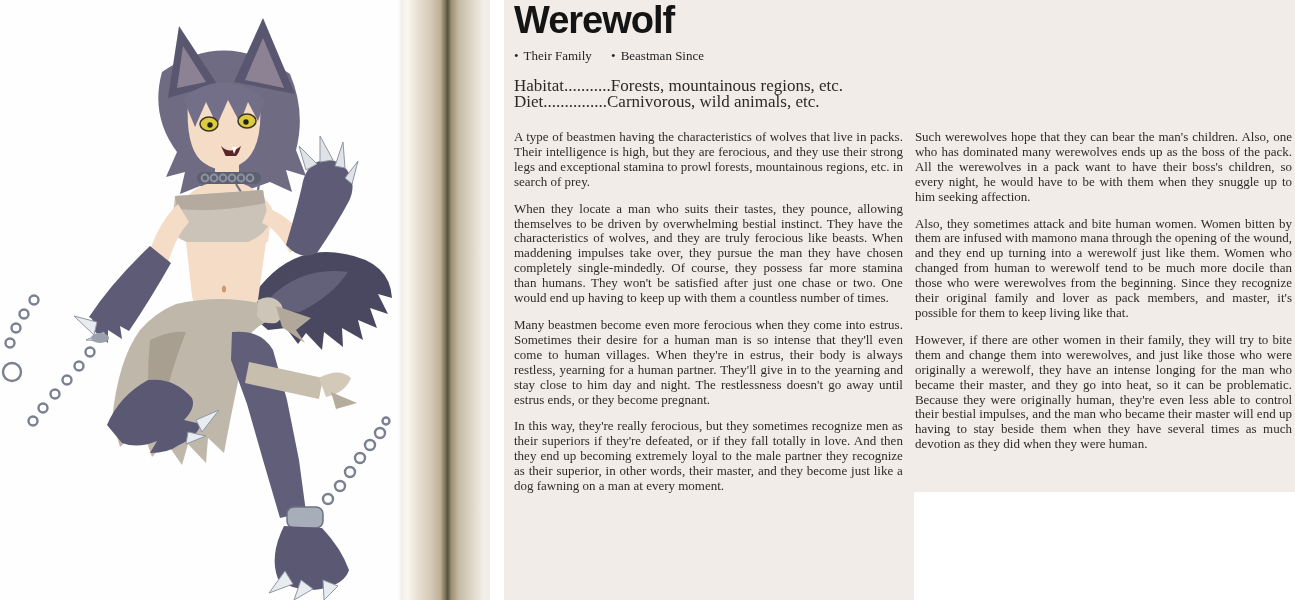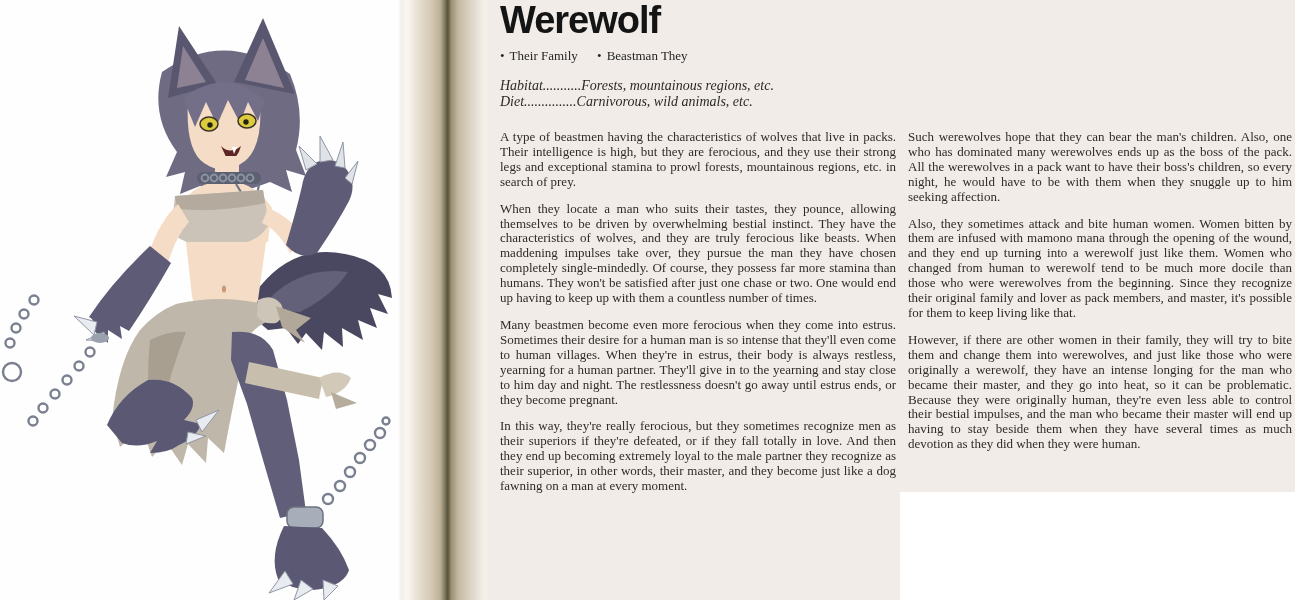--- a/index.html
+++ b/index.html
@@ -7,29 +7,29 @@
          font-family:"Liberation Serif",serif;}
   
   .art-panel{position:absolute;left:0;top:0;width:398px;height:600px;background:#fefefe;}
   
   .spine{position:absolute;left:398px;top:0;width:92px;height:600px;
     background:linear-gradient(90deg,
       #ffffff 0%,#f3ede9 4%,#faf7f2 10%,#e8dfd2 22%,#d5c9b6 36%,#bdb096 46%,
       #6d664b 52.5%,#55513b 54%,#9c9175 58%,#c5baa3 66%,#d7cebd 76%,
       #e7e1d6 86%,#f3efe9 93%,#f1ece8 100%);}
   
-  .page{position:absolute;left:490px;top:0;right:0;height:600px;background:#f1ece8;}
+  .page{position:absolute;left:504px;top:0;right:0;height:600px;background:#f1ece8;}
   .white-cut{position:absolute;left:410px;top:492px;right:0;bottom:0;background:#ffffff;z-index:0;}
   .page-inner{position:relative;z-index:1;padding:0 3px 0 10px;}
   .title{font-family:"Liberation Sans",sans-serif;font-weight:bold;font-size:38px;
          letter-spacing:-1px;color:#141414;margin:0;line-height:40px;}
   .tags{margin-top:8px;font-size:13px;color:#252525;}
   .tag{margin-right:16px;}
   .tag .bullet{margin-right:5px;}
-  .stats{margin-top:14px;font-size:14px;line-height:15.5px;color:#2b2927;font-style:italic;}
+  .stats{margin-top:14px;font-size:17px;line-height:15.5px;color:#2b2927;}
   .columns{display:flex;gap:12px;margin-top:21px;}
   .col{font-size:13px;line-height:14.9px;color:#2e2b28;text-align:justify;}
   .col.left{width:396px;}
   .col.right{width:384px;}
   .col p{margin:0 0 12px 0;}
   .col p:last-child{margin-bottom:0;}
 </style>
 </head>
 <body>
 
@@ -142,21 +142,21 @@
 
   <div class="spine"></div>
 
   <div class="page">
     <div class="white-cut"></div>
     <div class="page-inner">
       <h1 class="title">Werewolf</h1>
 
       <div class="tags">
         <span class="tag"><span class="bullet">•</span><span>Their Family</span></span>
-        <span class="tag"><span class="bullet">•</span><span>Beastman They</span></span>
+        <span class="tag"><span class="bullet">•</span><span>Beastman Since</span></span>
       </div>
 
       <div class="stats">
         <div>Habitat...........Forests, mountainous regions, etc.</div>
         <div>Diet...............Carnivorous, wild animals, etc.</div>
       </div>
 
       <div class="columns">
         <div class="col left">
           <p>A type of beastmen having the characteristics of wolves that live in packs. Their intelligence is high, but they are ferocious, and they use their strong legs and exceptional stamina to prowl forests, mountainous regions, etc. in search of prey.</p>

